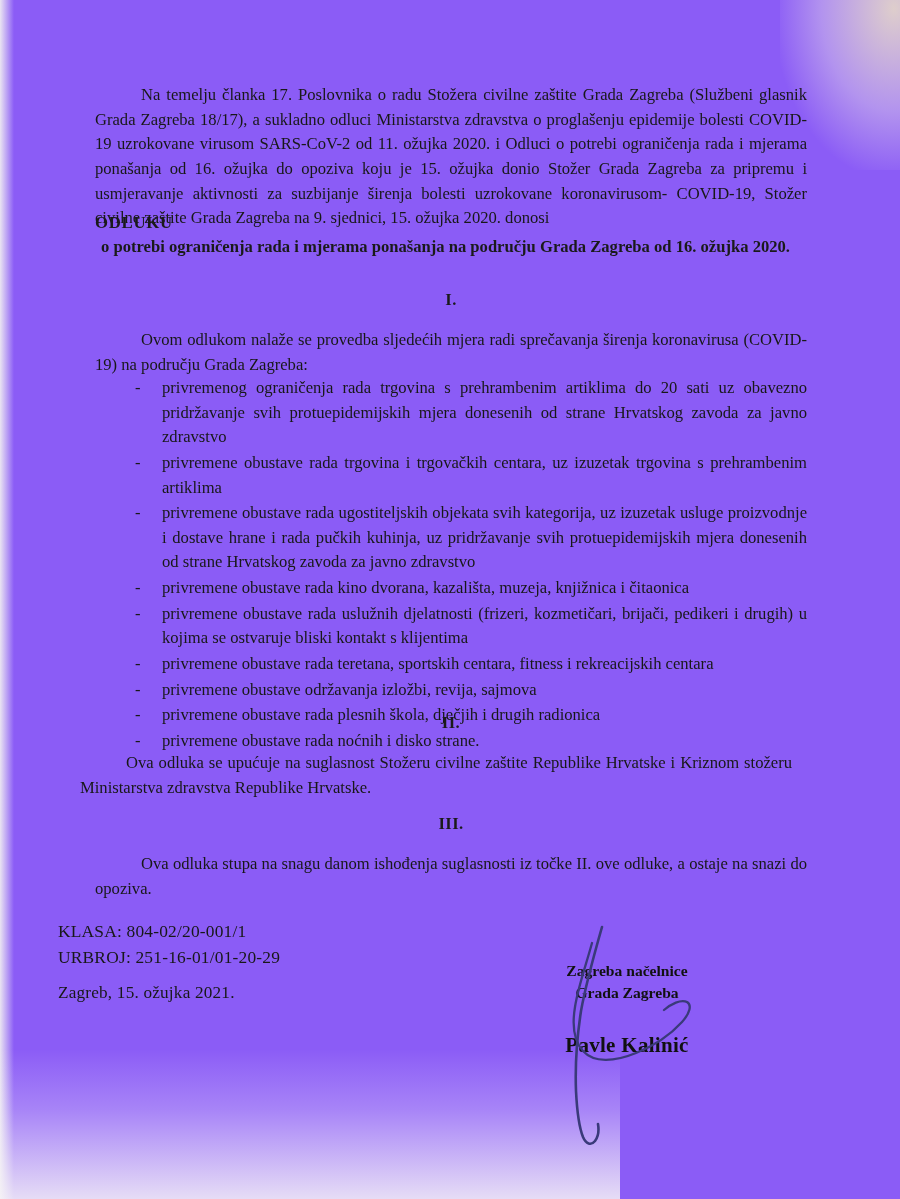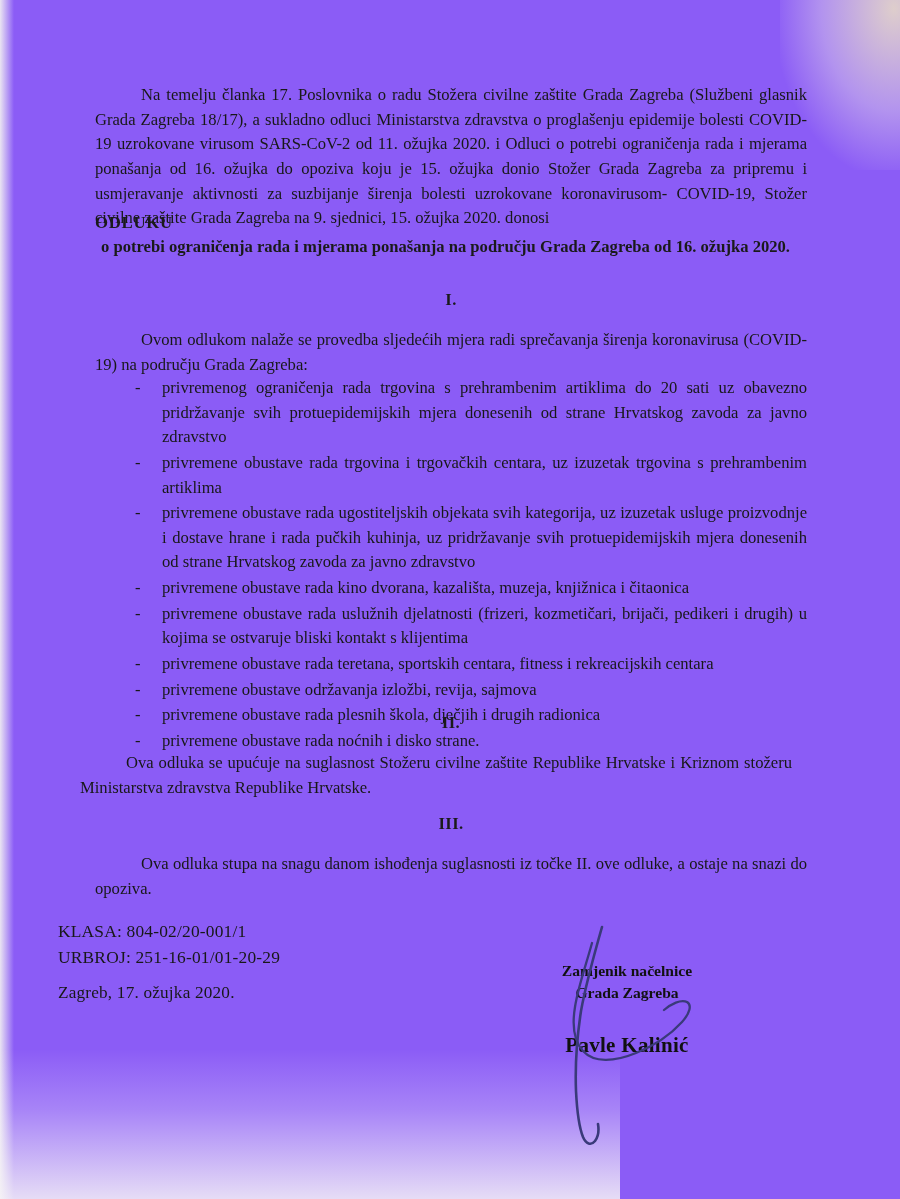--- a/index.html
+++ b/index.html
@@ -206,24 +206,24 @@
   <div class="roman roman-iii">III.</div>
   <div class="block-s3">
     <p class="para indent">Ova odluka stupa na snagu danom ishođenja suglasnosti iz točke II. ove odluke, a ostaje na snazi do opoziva.</p>
   </div>
 
   <div class="refs">
     <div>KLASA: 804-02/20-001/1</div>
     <div>URBROJ: 251-16-01/01-20-29</div>
   </div>
 
-  <div class="place-date">Zagreb, 17. ožujka 2020.</div>
+  <div class="place-date">Zagreb, 15. ožujka 2021.</div>
 
   <div class="signature-block">
-    <div>Zamjenik načelnice</div>
+    <div>Zagreba načelnice</div>
     <div>Grada Zagreba</div>
     <div class="signature-name">Pavle Kalinić</div>
   </div>
 
   <svg class="signature-ink" viewBox="0 0 230 225">
     <path id="sig-stroke-1" d="M 82 2 C 74 30, 66 58, 61 86 C 57 112, 55 140, 56 166 C 57 186, 59 202, 63 212 C 66 219, 71 221, 75 216 C 78 212, 79 205, 78 199" fill="none" stroke="#3a3a7a" stroke-width="2.6" stroke-linecap="round"></path>
     <path id="sig-stroke-2" d="M 72 18 C 66 40, 58 62, 55 82 C 52 100, 54 116, 63 126 C 74 138, 94 137, 116 128 C 136 120, 152 108, 162 97 C 170 88, 172 80, 167 77 C 161 74, 151 79, 144 85" fill="none" stroke="#3a3a7a" stroke-width="2.3" stroke-linecap="round"></path>
   </svg>
 
 </div>

